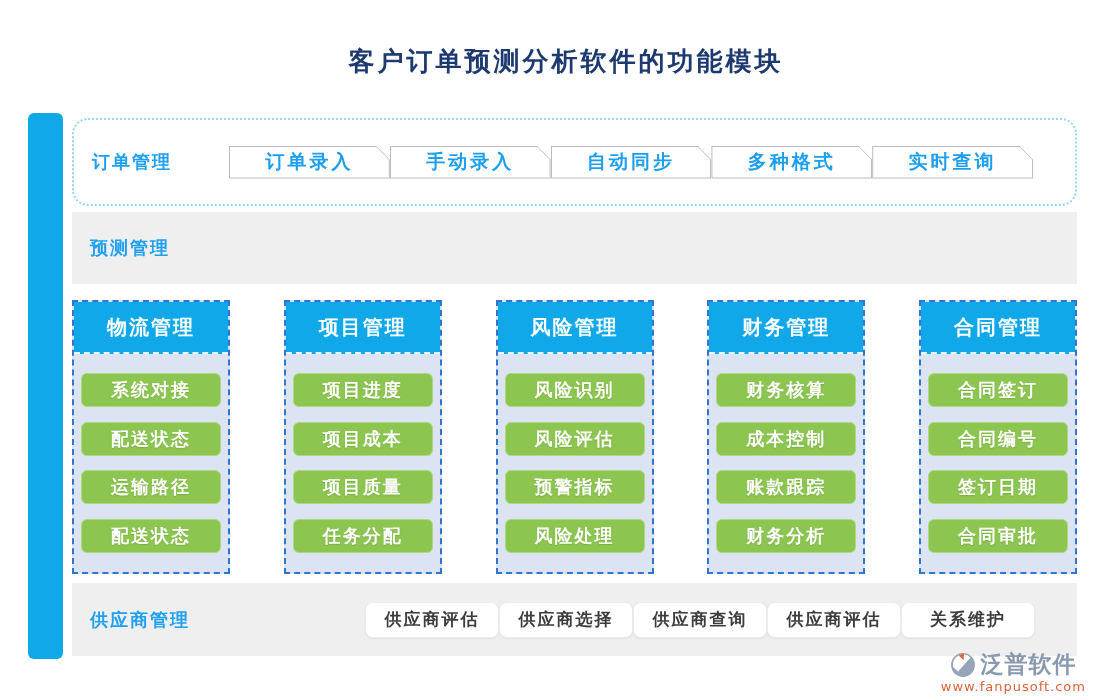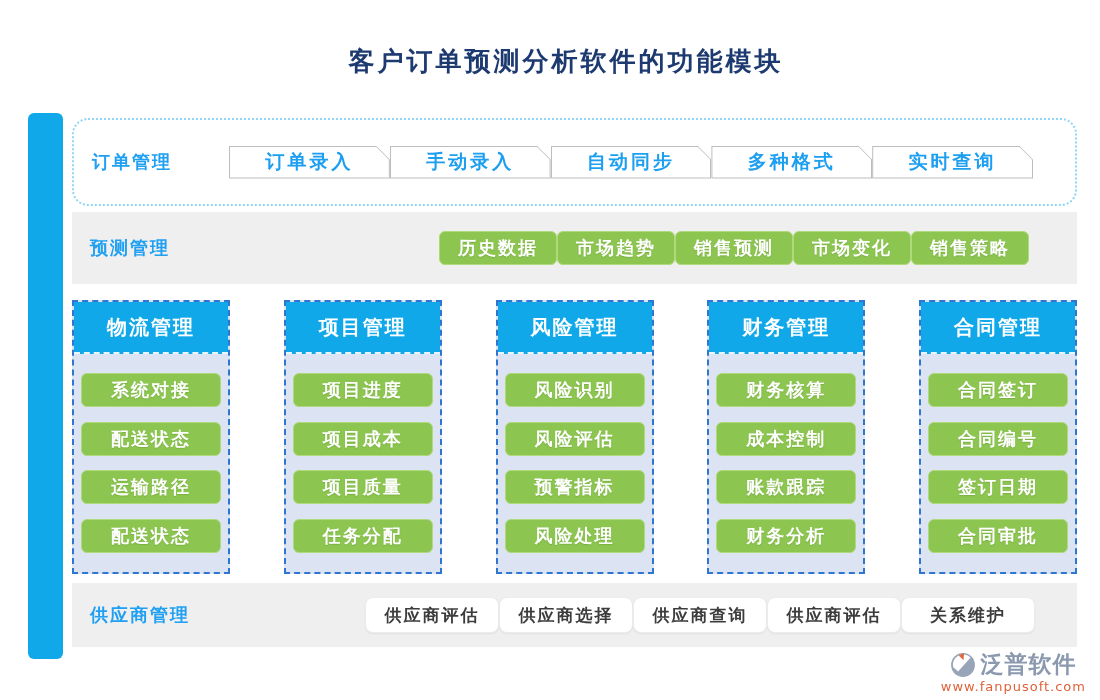--- a/index.html
+++ b/index.html
@@ -21,21 +21,21 @@
     position:absolute; left:28px; top:113px; width:35px; height:546px;
     background:#10a8e9; border-radius:6px;
   }
 
   .row { position:absolute; left:72px; width:1005px; box-sizing:border-box; }
   .row-order {
     top:118px; height:88px; background:#fff;
     border:2px dotted #8fd5f5; border-radius:16px;
   }
   .row-forecast { top:212px; height:72px; background:#efefef; }
-  .row-supplier { top:583px; height:64px; background:#efefef; }
+  .row-supplier { top:583px; height:73px; background:#efefef; }
 
   .row-label {
     position:absolute; left:18px; top:50%; transform:translateY(-50%);
     font-size:18px; font-weight:bold; color:#1fa0f2; letter-spacing:2px; white-space:nowrap;
   }
 
   .row-buttons {
     position:absolute; left:155px; right:42px; top:0; bottom:0;
     display:flex; align-items:center; justify-content:flex-end;
   }
@@ -148,27 +148,20 @@
           <div class="tab-btn-inner">多种格式</div>
         </div>
       <div class="tab-btn">
           <div class="tab-btn-inner">实时查询</div>
         </div>
     </div>
   </div>
 
   <div class="row row-forecast">
     <div class="row-label">预测管理</div>
-    <div class="row-buttons" style="left:142px; right:48px;">
-      <div class="green-btn">历史数据</div>
-      <div class="green-btn">市场趋势</div>
-      <div class="green-btn">销售预测</div>
-      <div class="green-btn">市场变化</div>
-      <div class="green-btn">销售策略</div>
-    </div>
   </div>
 
   <div class="columns">
 
     <div class="column">
       <div class="col-header">物流管理</div>
       <div class="col-body">
         <div class="green-btn">系统对接</div>
         <div class="green-btn">配送状态</div>
         <div class="green-btn">运输路径</div>

